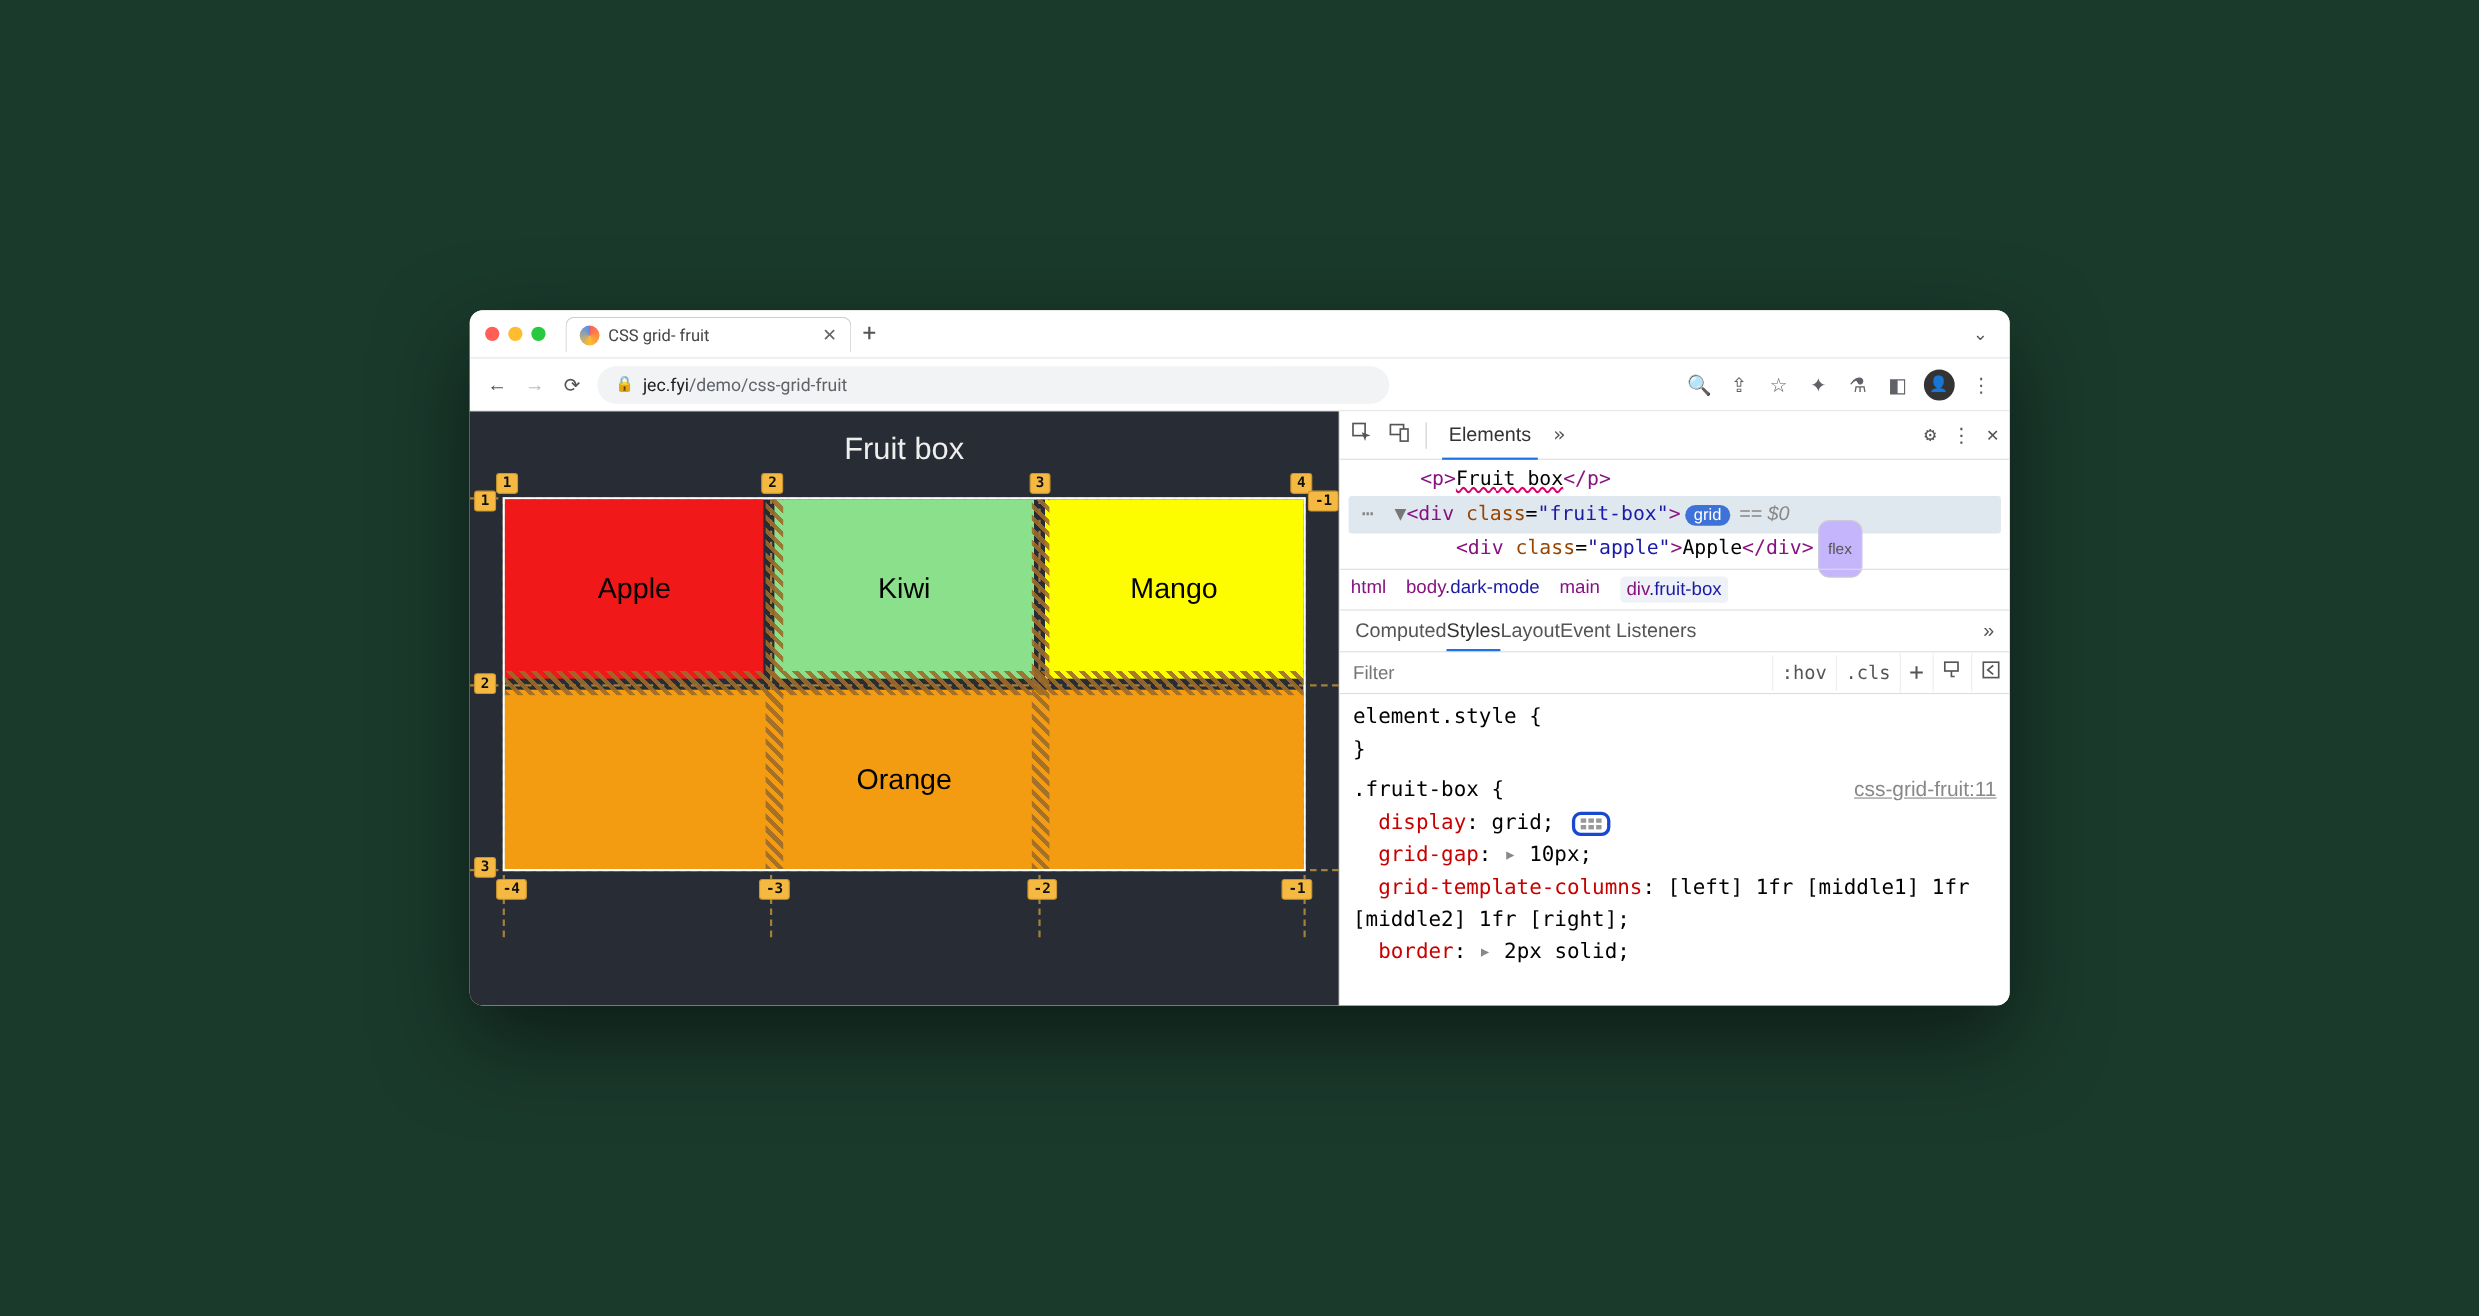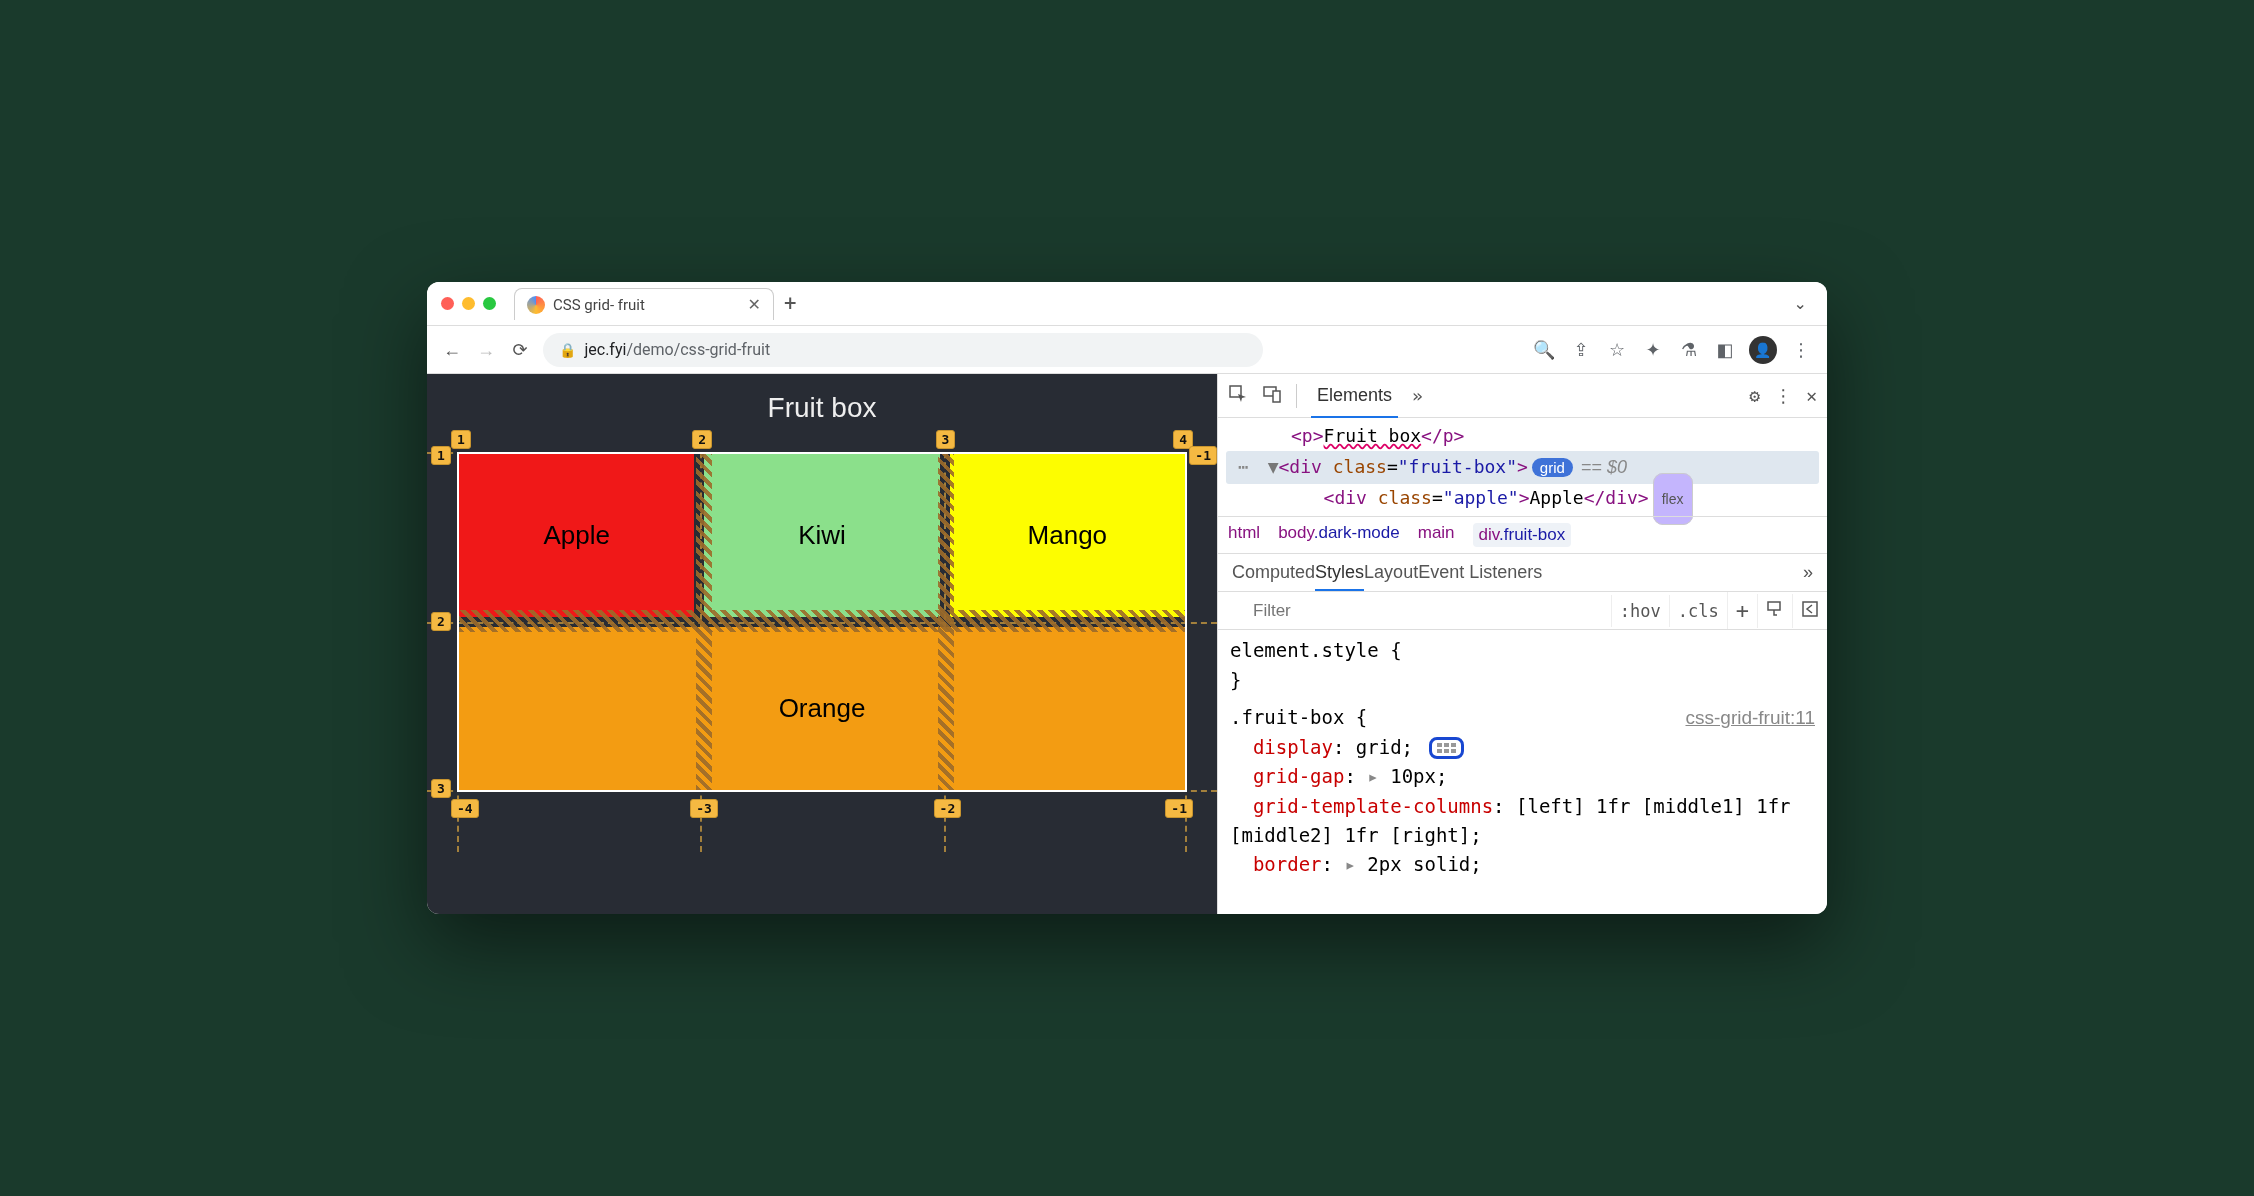--- a/index.html
+++ b/index.html
@@ -149,21 +149,21 @@
   }
   .breadcrumb .active { background:#eef2f7; padding:2px 6px; border-radius:4px; }
   .breadcrumb .cls { color:#1a1aa6; }
   .subtabs {
     display:flex; padding:8px 14px; border-bottom:1px solid #ddd;
     font-family:-apple-system,sans-serif; font-size:18px; color:#555;
   }
   .subtabs .active { color:#333; border-bottom:2px solid #1a73e8; padding-bottom:6px; margin-bottom:-8px; }
   .filterrow {
     display:flex; align-items:center; border-bottom:1px solid #ddd;
-    font-family:-apple-system,sans-serif; font-size:17px; color:#888;padding-left:23px;
+    font-family:-apple-system,sans-serif; font-size:17px; color:#888;
   }
   .filterrow input {
     flex:1; border:none; padding:8px 12px; font-size:17px; outline:none;
     font-family:-apple-system,sans-serif;
   }
   .filterrow .fbtn { padding:6px 8px; border-left:1px solid #eee; color:#555; cursor:pointer; font-family:Menlo,monospace;}
   .styles { padding:6px 12px; font-size:19px; line-height:1.55; }
   .styles .prop { color:#c80000; }
   .styles .arrow { color:#888; }
   .styles .src { float:right; color:#888; text-decoration:underline; font-family:-apple-system,sans-serif;}

